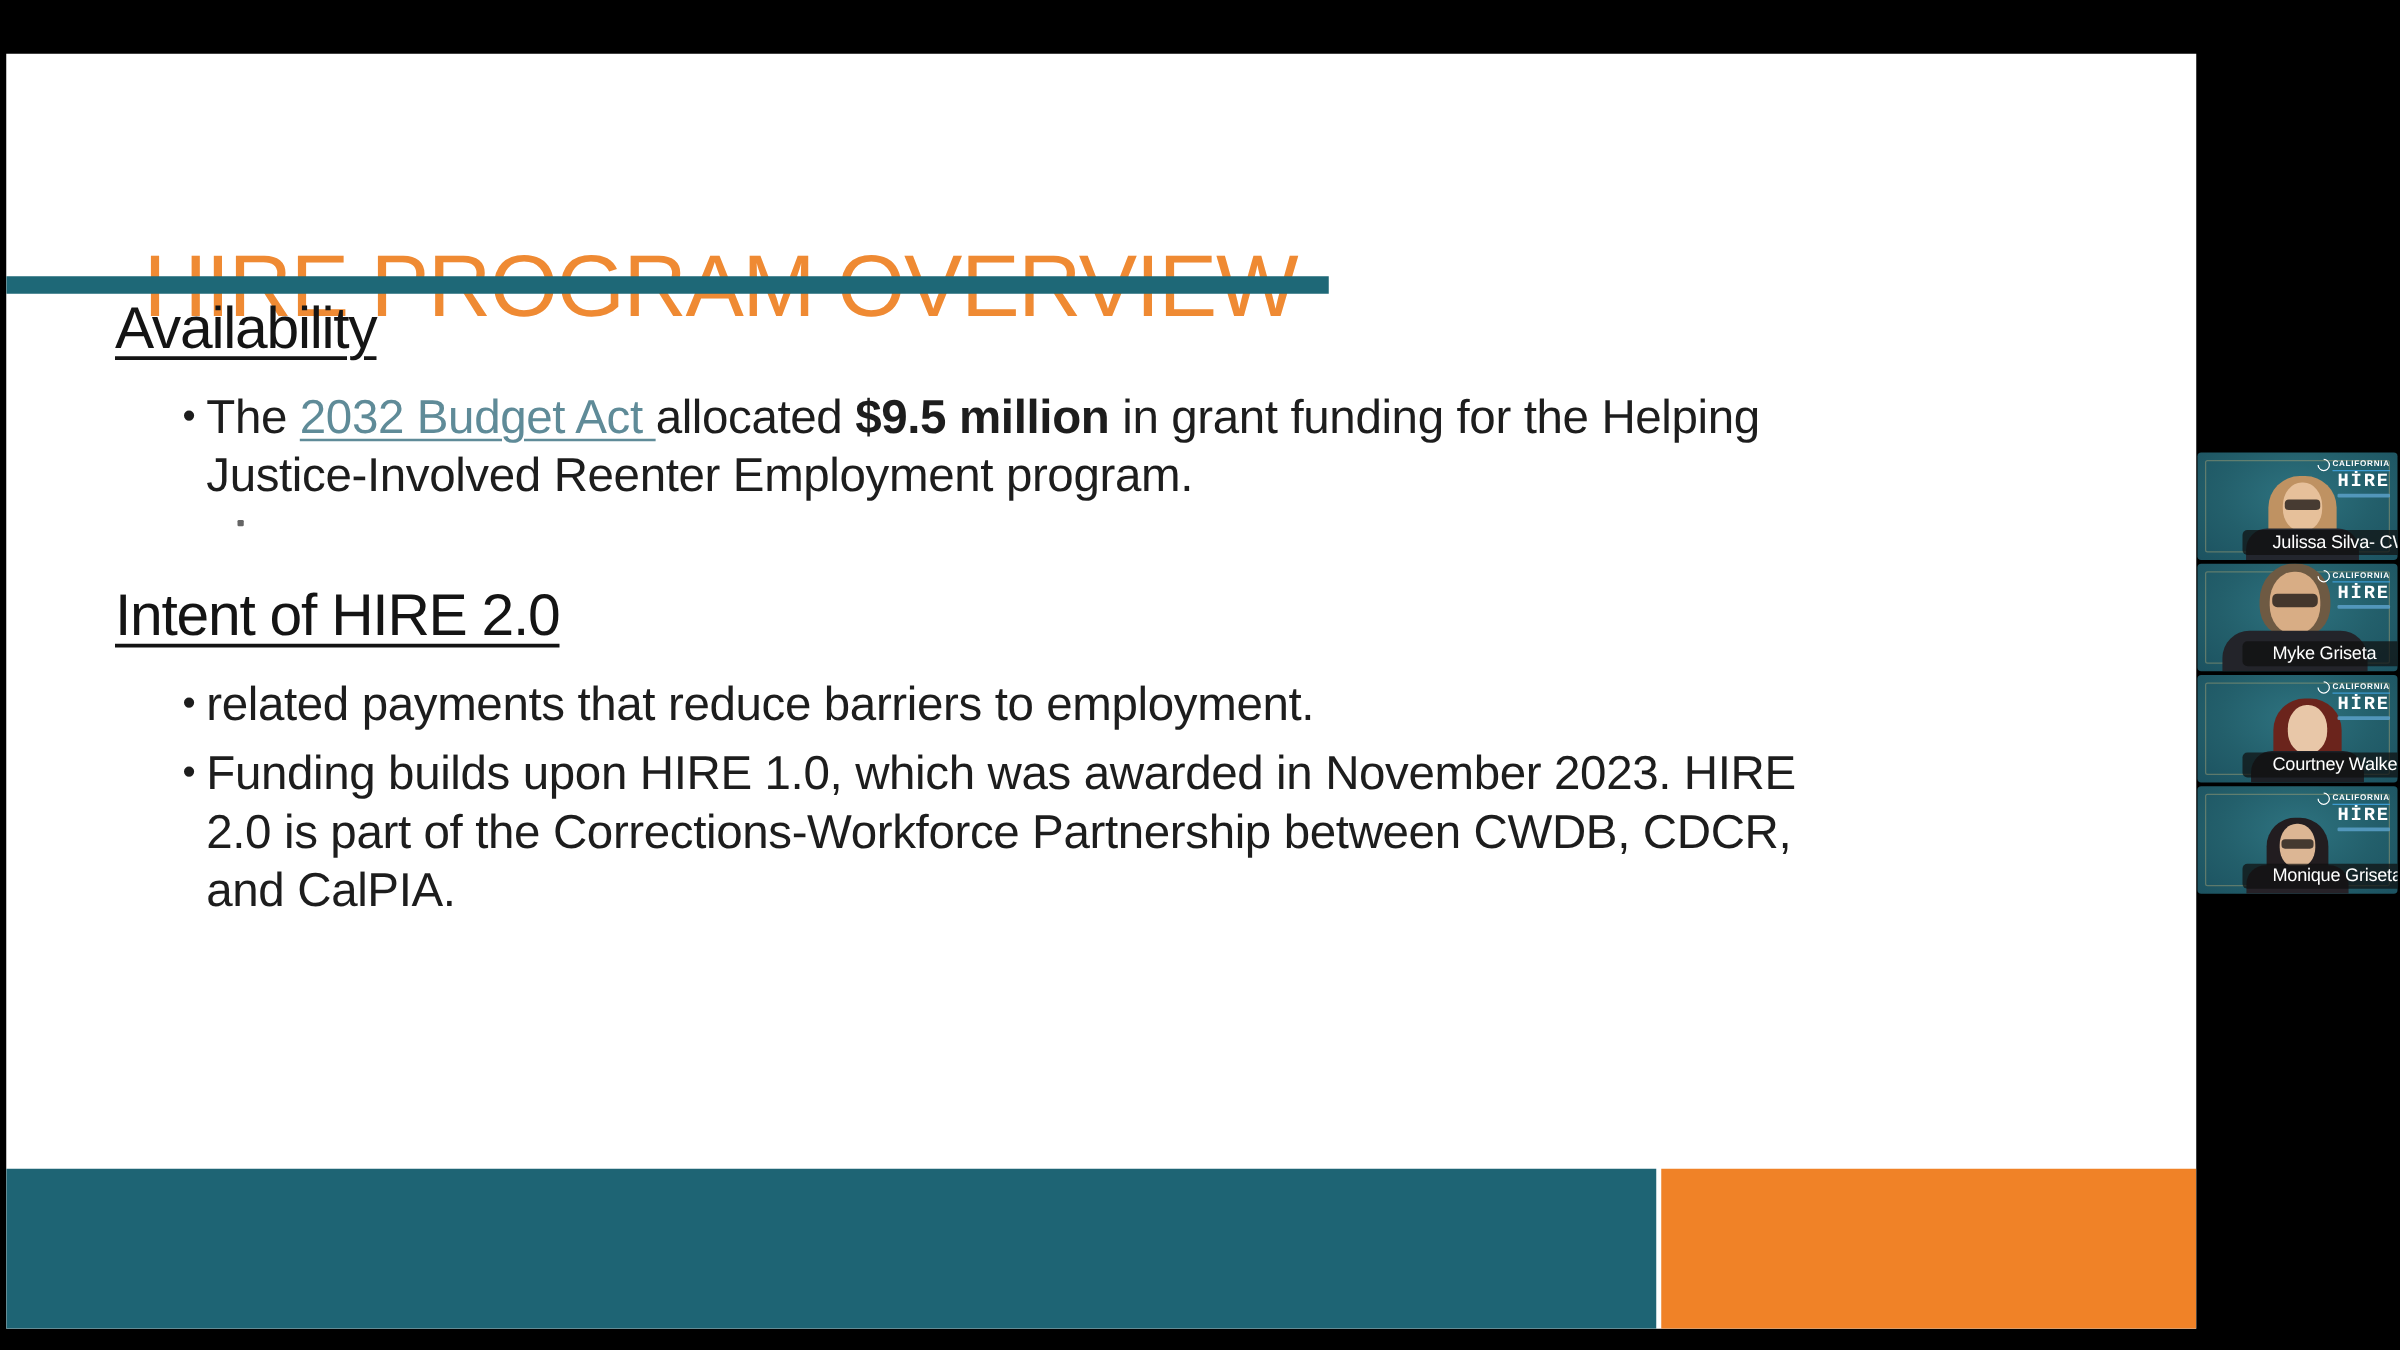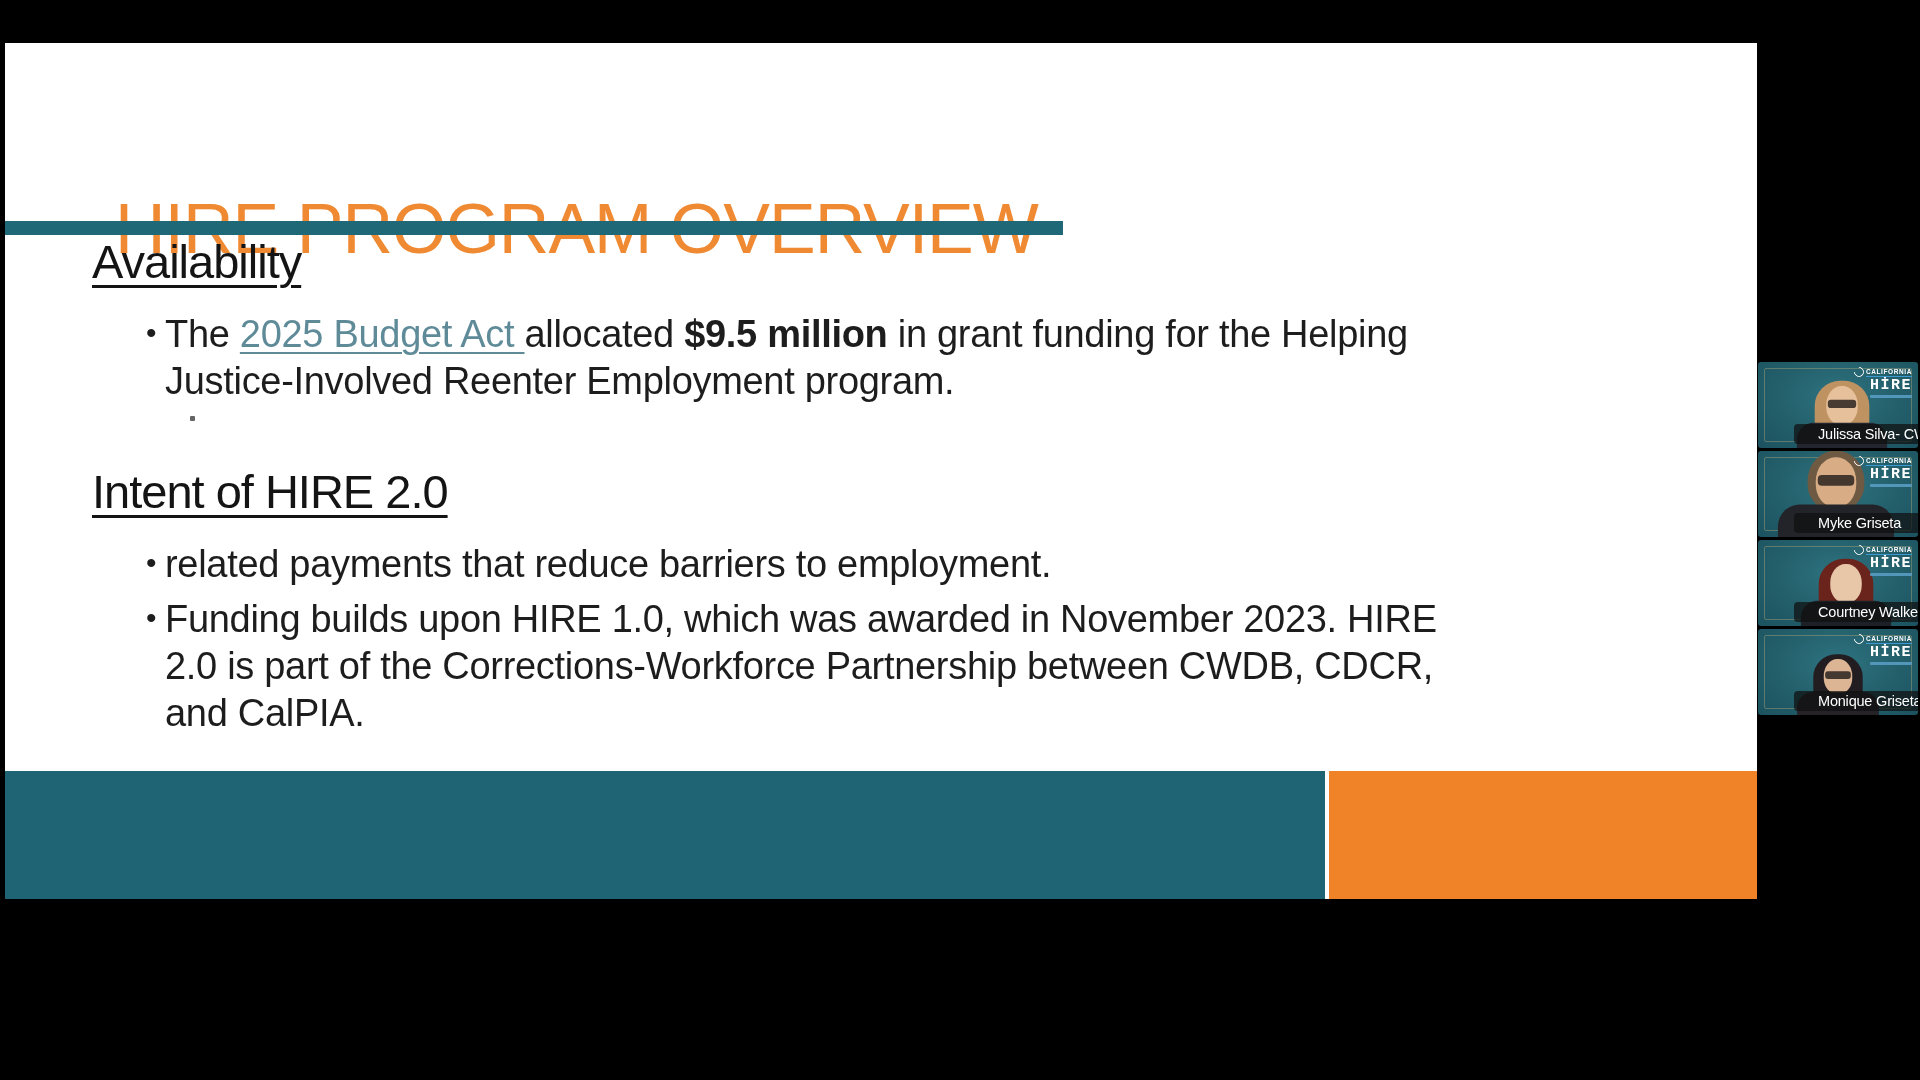--- a/index.html
+++ b/index.html
@@ -6,21 +6,21 @@
   body{
     width:1920px;height:1080px;
     background:#000;
     position:relative;
     overflow:hidden;
     font-family:"Liberation Sans", sans-serif;
   }
 
   
   .slide{
-    position:absolute;left:5px;top:43px;width:1752px;height:856px;
+    position:absolute;left:5px;top:43px;width:1752px;height:1020px;
     background:#ffffff;overflow:hidden;
   }
   .slide-title{
     position:absolute;left:110px;top:104px;
     font-size:70px;letter-spacing:-1px;line-height:1;
     color:#EF8A33;white-space:nowrap;font-weight:400;
   }
   .title-rule{
     position:absolute;left:0;top:178px;width:1058px;height:14px;
     background:#1E6877;
@@ -128,21 +128,21 @@
 
 <div class="slide">
   <h1 class="slide-title">HIRE PROGRAM OVERVIEW</h1>
   <div class="title-rule"></div>
 
   <div id="slide-body">
   <section class="sec sec-1">
     <h2 class="sec-h">Availability</h2>
     <ul class="sec-list">
           <li>
-            <div class="line"><span>The </span><span class="seg-link">2025 Budget Act </span><span>allocated </span><span class="seg-bold">$9.5 million</span><span> in grant funding for the Helping</span></div>
+            <div class="line"><span>The </span><span class="seg-link">2032 Budget Act </span><span>allocated </span><span class="seg-bold">$9.5 million</span><span> in grant funding for the Helping</span></div>
             <div class="line"><span>Justice-Involved Reenter Employment program.</span></div>
           </li>
         </ul>
   </section>
 
   <section class="sec sec-2">
     <h2 class="sec-h">Intent of HIRE 2.0</h2>
     <ul class="sec-list">
           <li>
             <div class="line"><span>related payments that reduce barriers to employment.</span></div>

